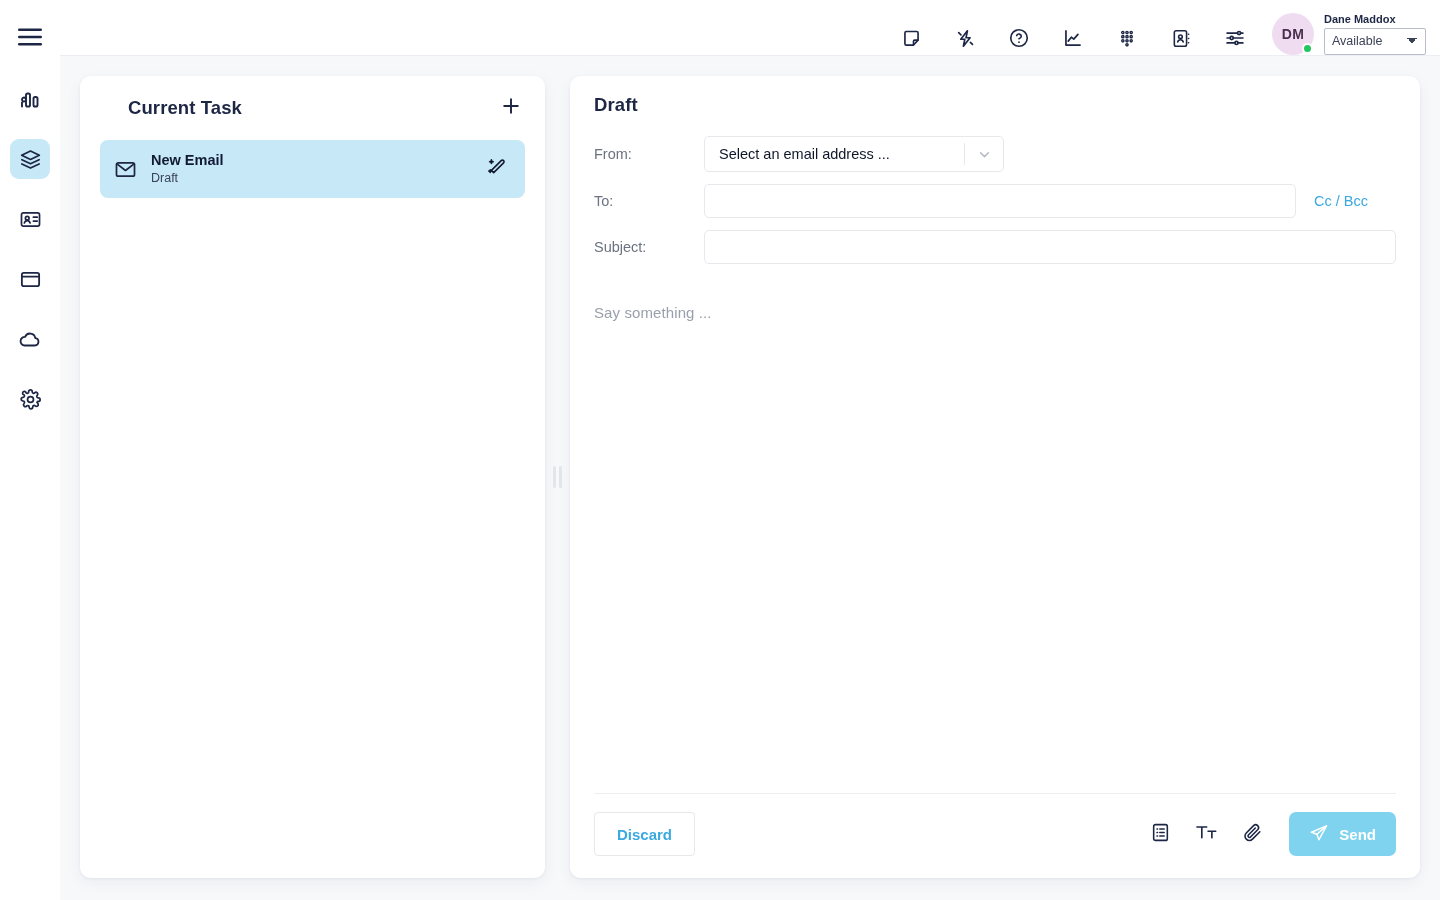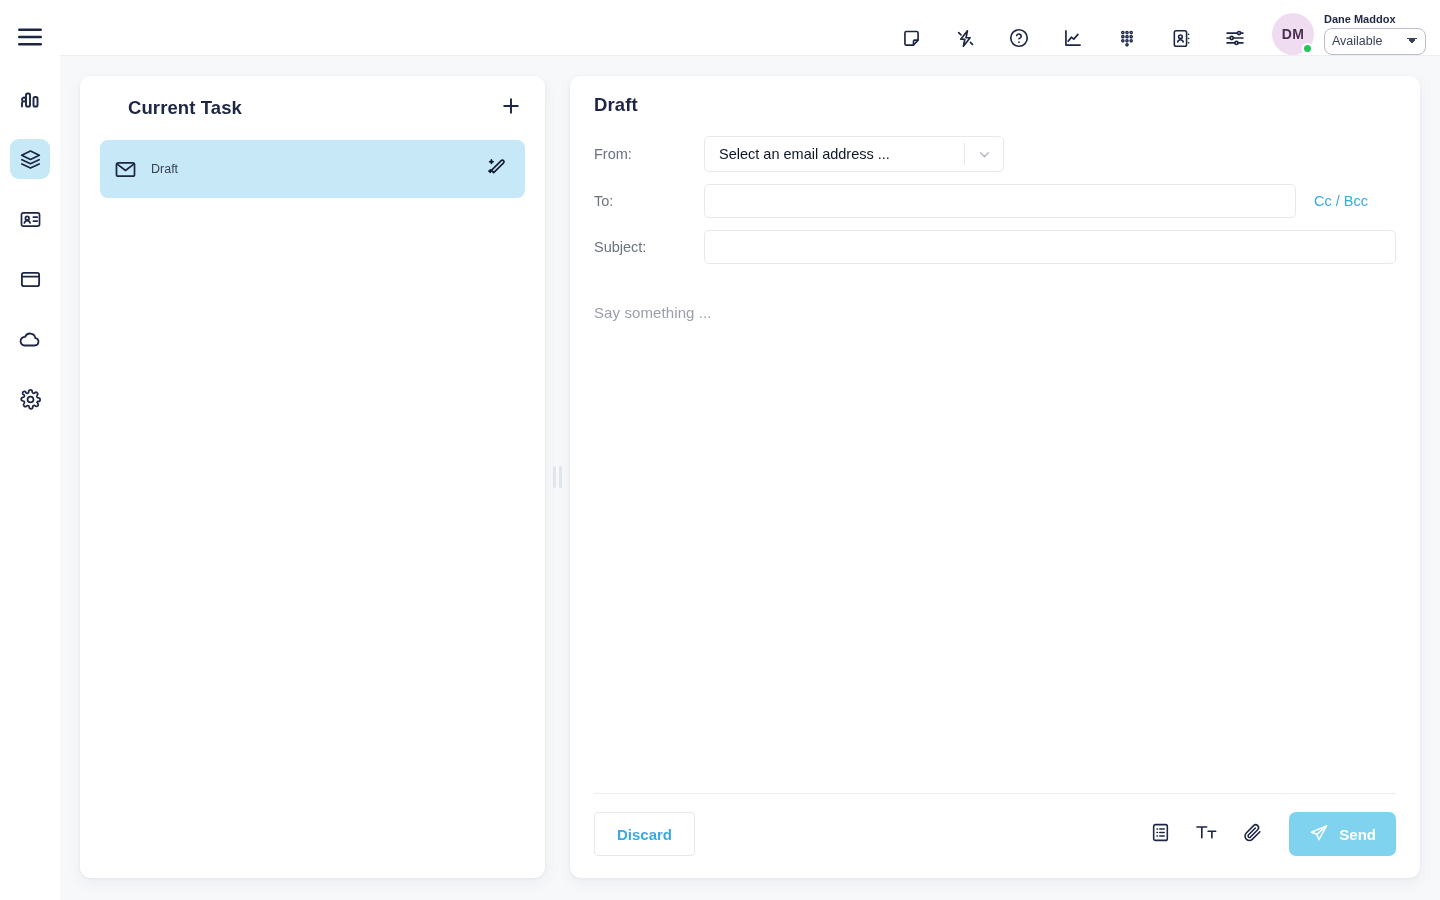--- a/index.html
+++ b/index.html
@@ -121,21 +121,21 @@
     line-height: 1;
   }
   .status-select {
     appearance: none;
     -webkit-appearance: none;
     font-family: "Liberation Sans", sans-serif;
     font-size: 12.5px;
     color: #3c4257;
     background: #ffffff;
     border: 1px solid #b9bdc7;
-    border-radius: 8px;
+    border-radius: 2px;
     padding: 2px 24px 2px 7px;
     width: 102px;
     height: 27px;
     line-height: 1;
     cursor: pointer;
     background-image:
       linear-gradient(45deg, transparent 50%, #3c4257 50%),
       linear-gradient(135deg, #3c4257 50%, transparent 50%);
     background-position:
       calc(100% - 13px) 9px,
@@ -564,20 +564,21 @@
         </div>
 
         <div class="task-item">
           <span class="task-mail-icon">
             <svg width="23" height="23" viewBox="0 0 24 24" fill="none" stroke="currentColor" stroke-width="1.8" stroke-linecap="round" stroke-linejoin="round">
               <rect x="2.6" y="5" width="18.8" height="14" rx="1.9"></rect>
               <path d="M3.4 6.4 12 13l8.6-6.6"></path>
             </svg>
           </span>
           <div class="task-text">
+            <div class="task-title">New Email</div>
             <div class="task-sub">Draft</div>
           </div>
           <span class="task-action">
             <span>
               <svg width="21" height="21" viewBox="0 0 24 24" fill="none" stroke="currentColor" stroke-width="1.8" stroke-linecap="round" stroke-linejoin="round">
                 <path d="M20.1 4.1a1.9 1.9 0 0 0-2.7 0L6.2 15.3l2.6 2.6L20.1 6.7a1.9 1.9 0 0 0 0-2.6z"></path>
                 <path d="M4.1 5.4c1.3 0 2.1-.8 2.1-2.1 0 1.3.8 2.1 2.1 2.1-1.3 0-2.1.8-2.1 2.1 0-1.3-.8-2.1-2.1-2.1z"></path>
                 <path d="M3.2 16.1c1 0 1.6-.6 1.6-1.6 0 1 .6 1.6 1.6 1.6-1 0-1.6.6-1.6 1.6 0-1-.6-1.6-1.6-1.6z"></path>
               </svg>
             </span>

